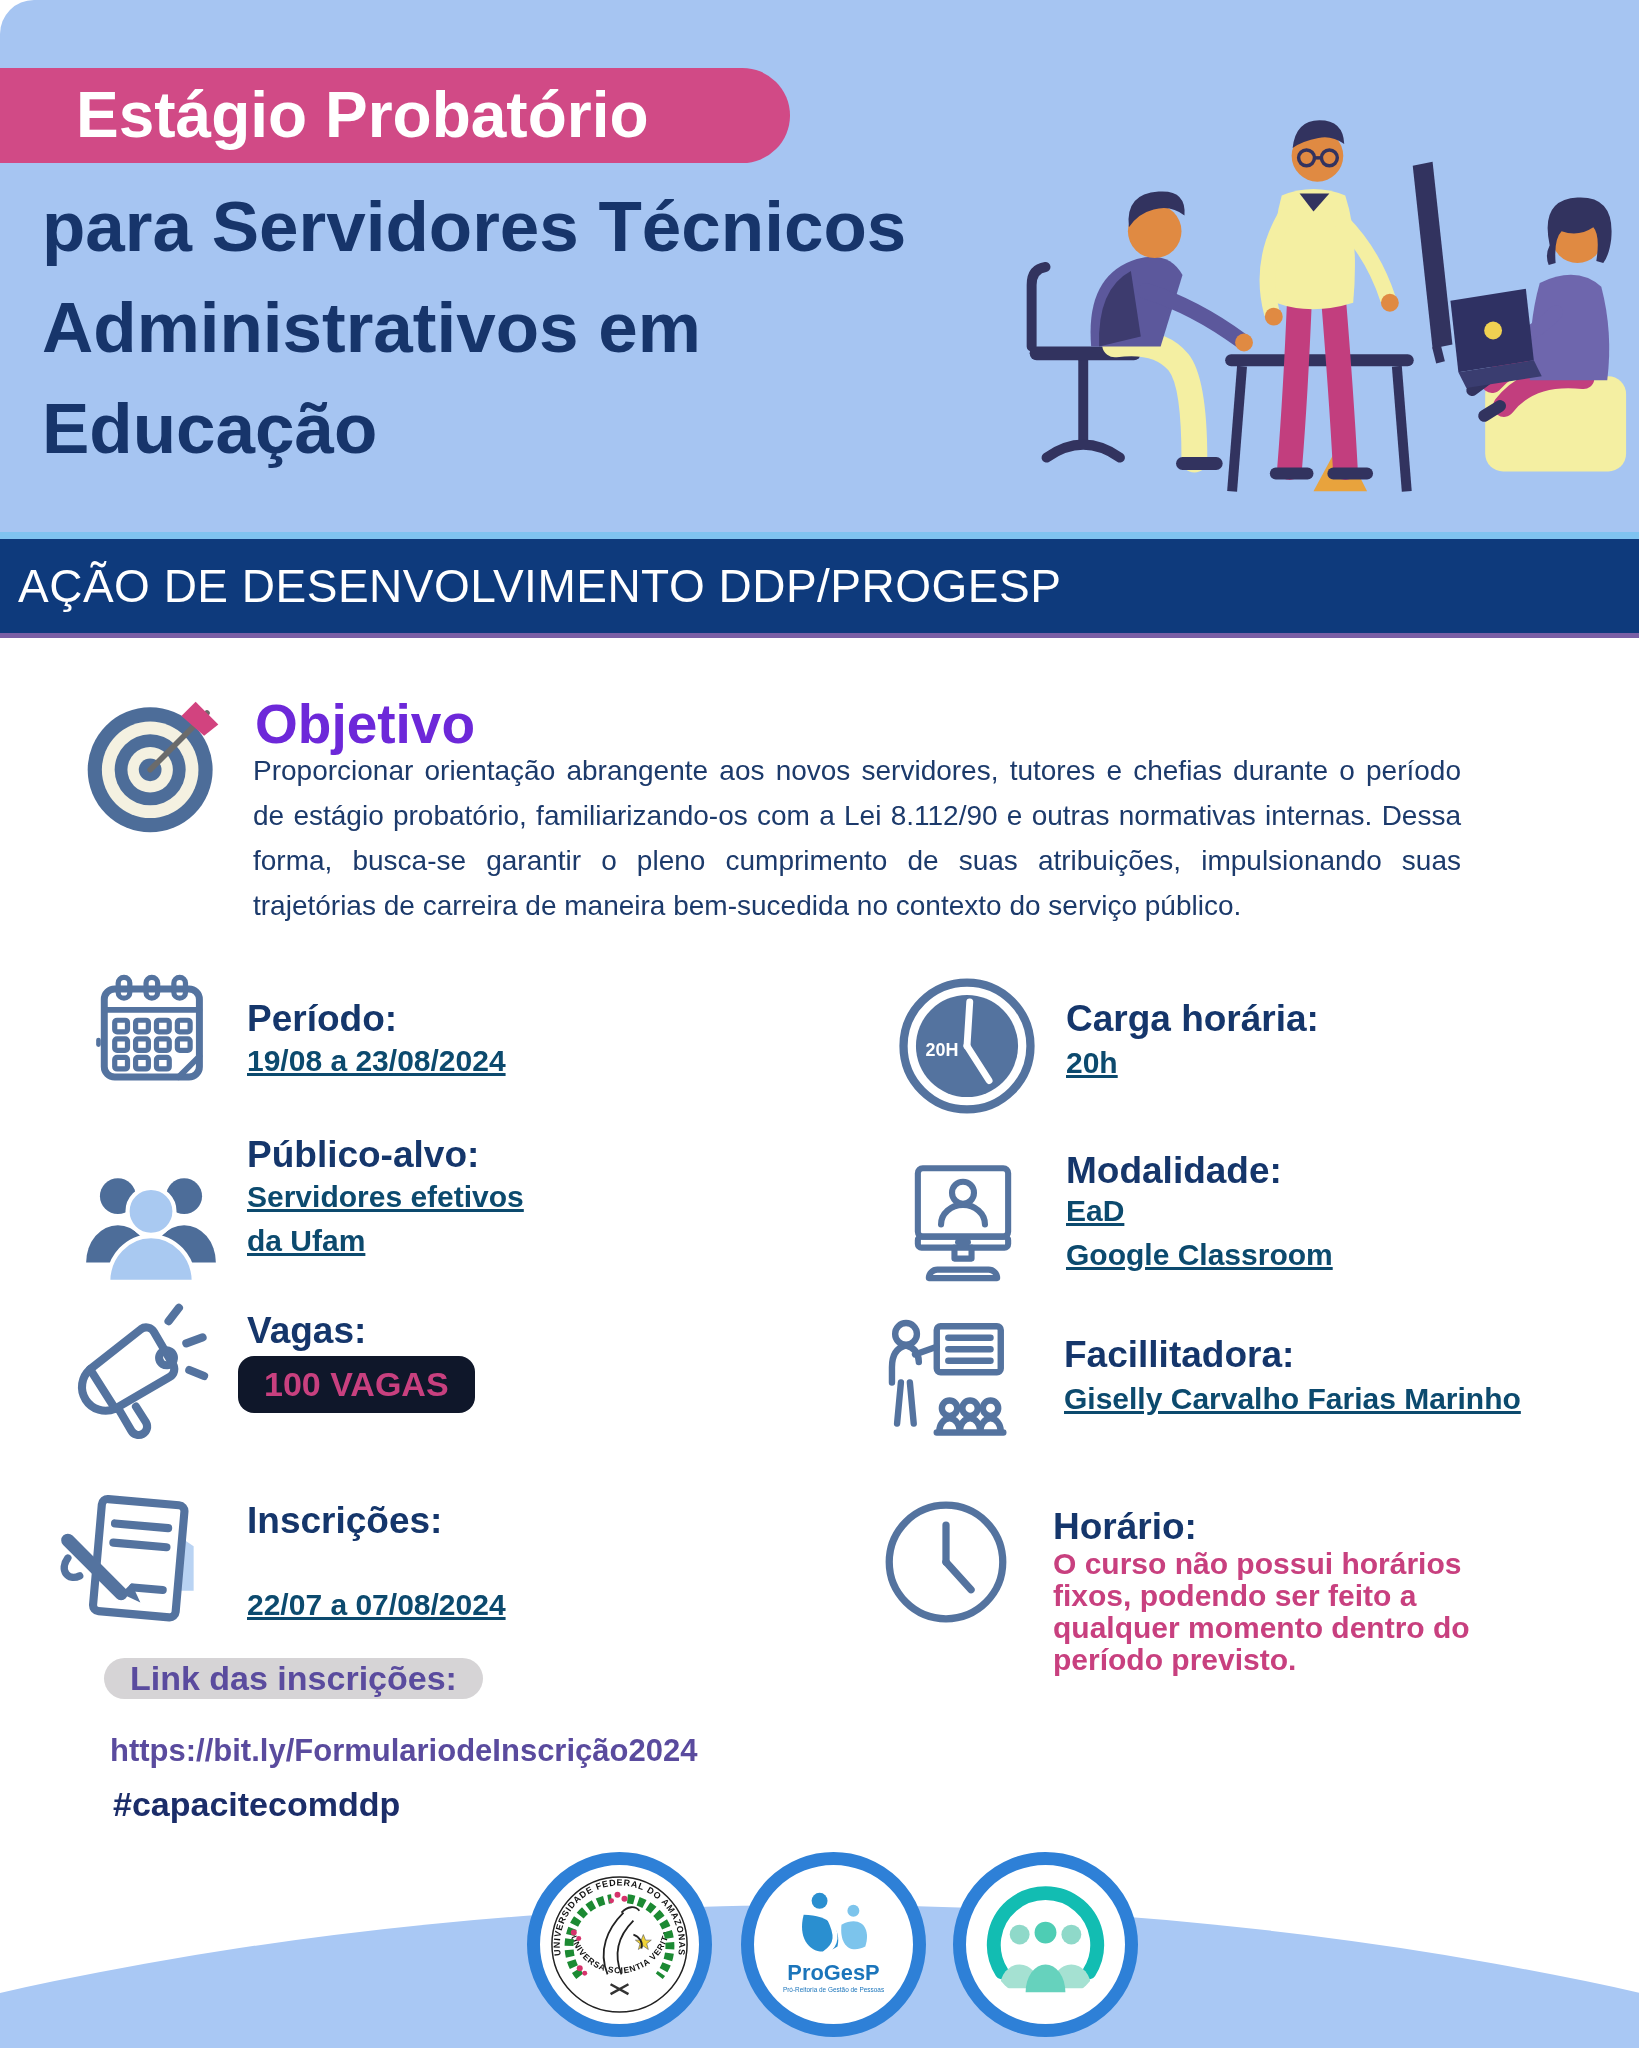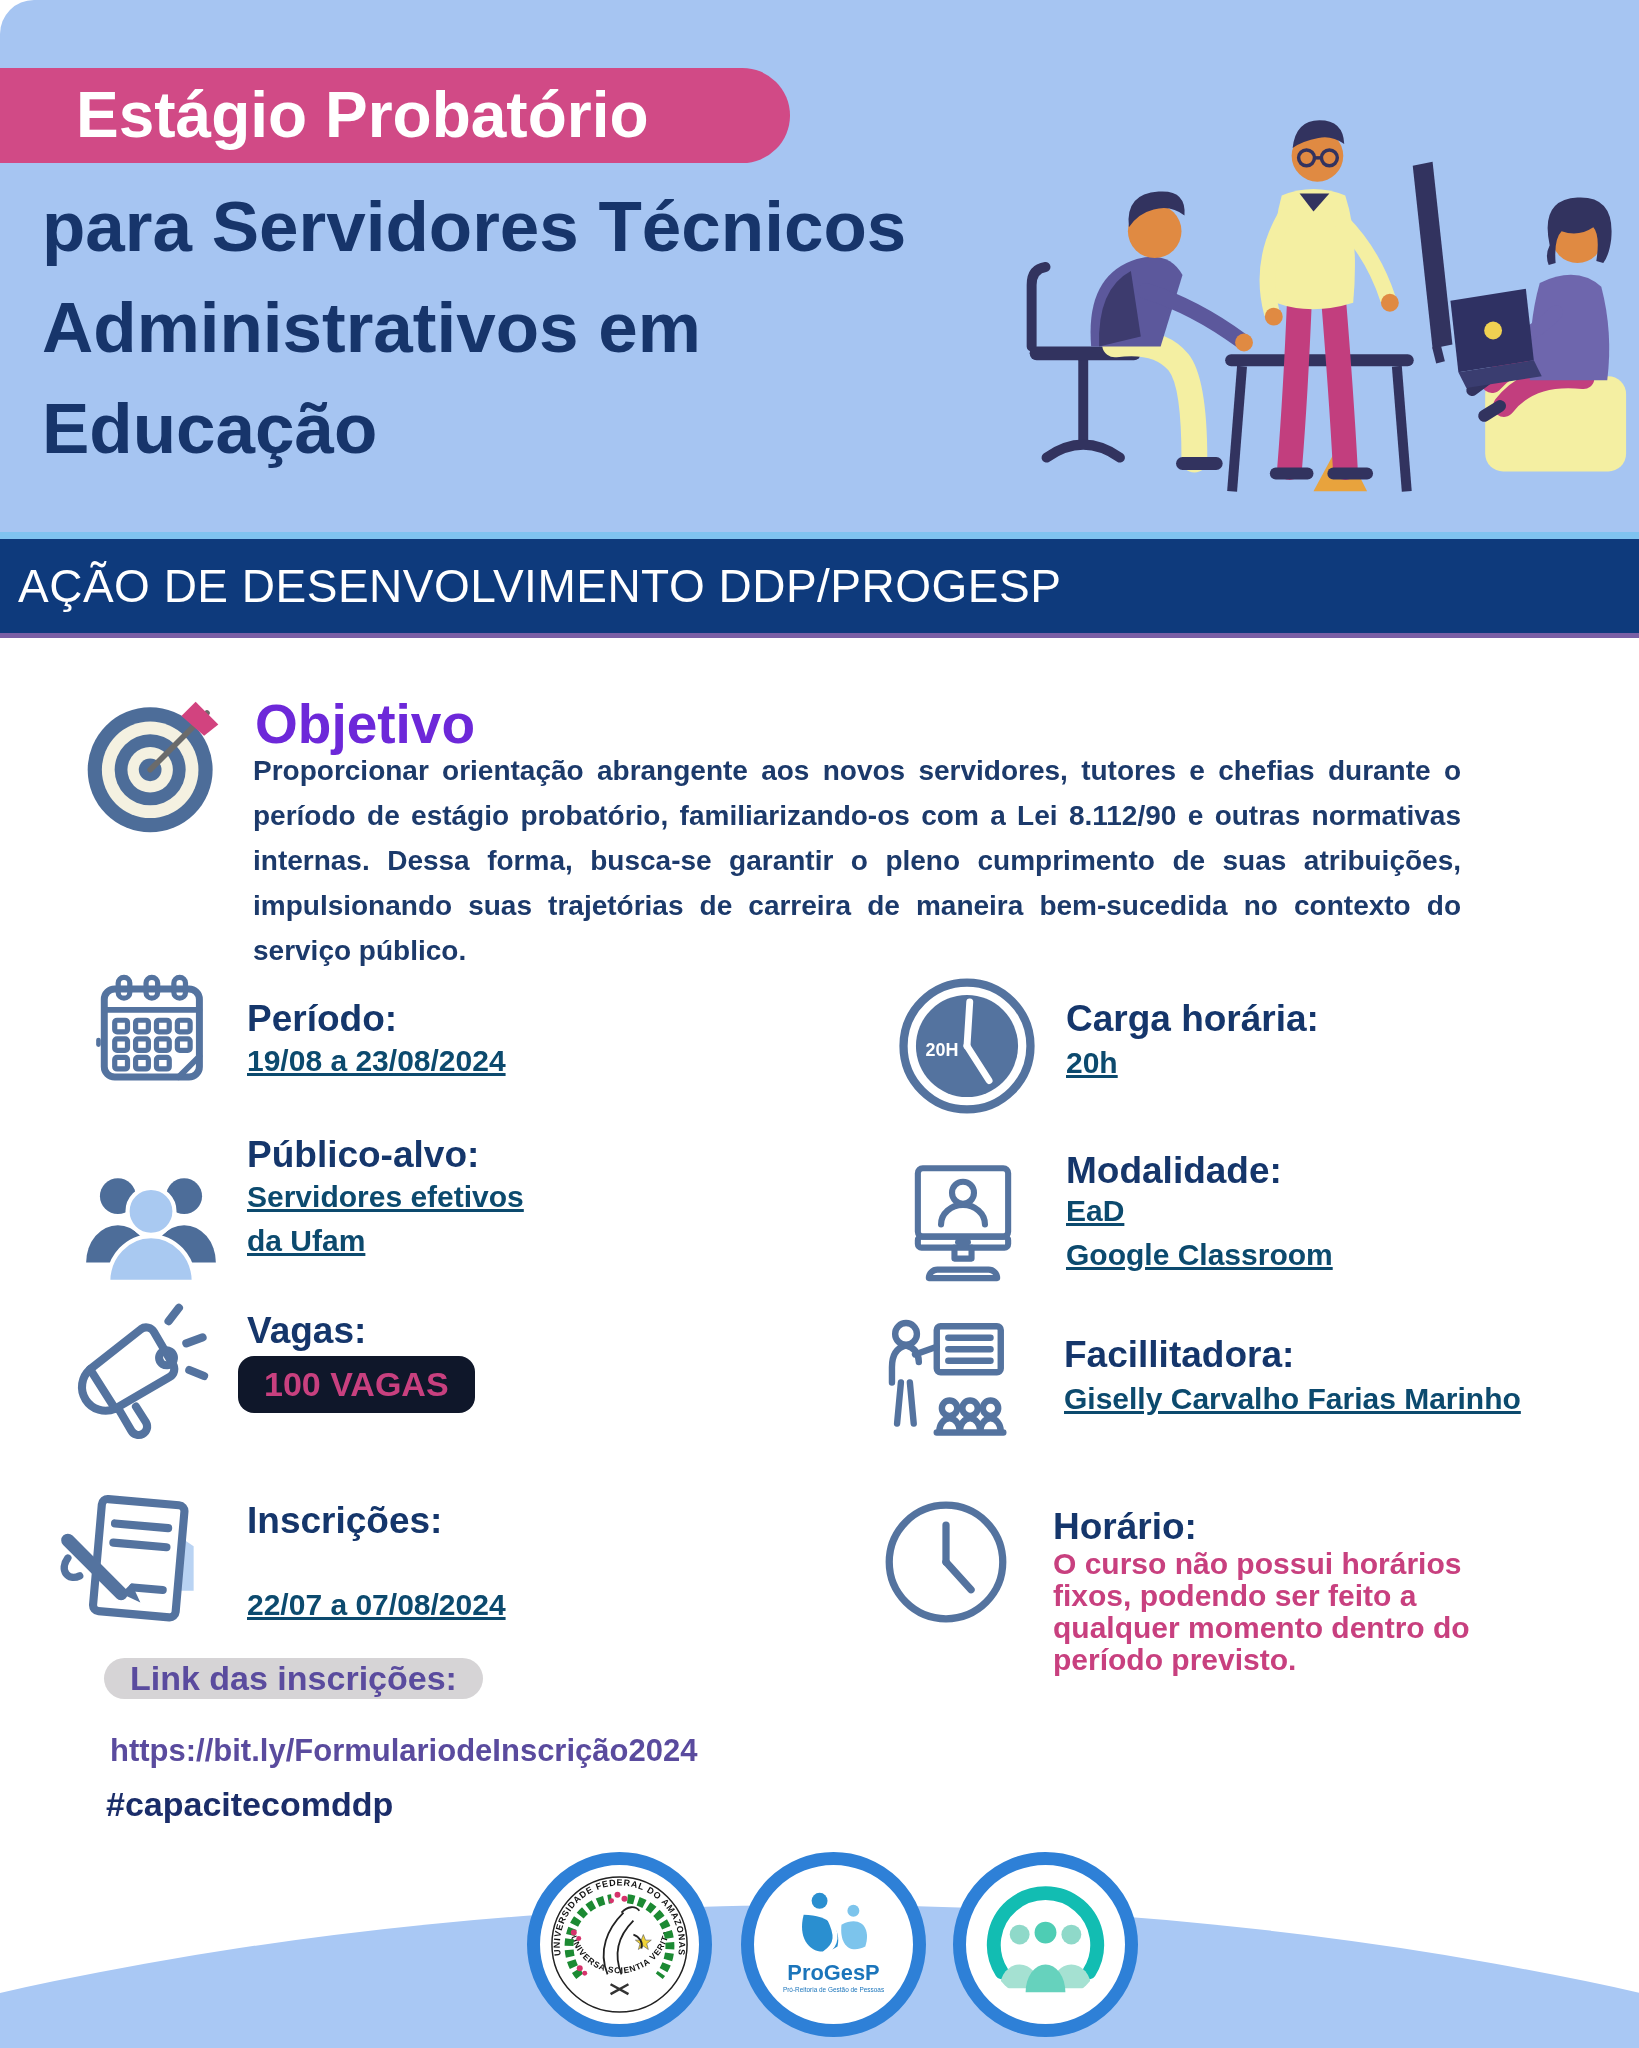--- a/index.html
+++ b/index.html
@@ -20,37 +20,37 @@
   
   .band{
     left:0;top:532px;width:1639px;height:94px;background:#0e3a7c;
     border-top:7px solid #7fc3f0;border-bottom:5px solid #7a5fa5;
     color:#ffffff;font-size:46px;font-weight:400;line-height:94px;
     padding-left:18px;box-sizing:content-box;letter-spacing:.5px;white-space:nowrap;
   }
   
   .obj-heading{left:255px;top:692px;color:#6d28d9;font-size:55px;font-weight:bold;}
   .obj-text{
-    left:253px;top:748px;width:1208px;color:#1c3a6b;font-size:28px;font-weight:bold;
+    left:253px;top:748px;width:1208px;color:#1c3a6b;font-size:28px;font-weight:normal;
     line-height:45px;text-align:justify;margin:0;
   }
   
   .h-label{color:#15366b;font-size:37px;font-weight:bold;white-space:nowrap;}
   .v-pink{color:#0c4a6e;font-size:30px;font-weight:bold;white-space:nowrap;text-decoration:underline;}
   .v-pink-block{color:#c8407f;font-size:30px;font-weight:bold;line-height:32px;margin:0;}
   .pill-gray{
     background:#0f172a;border-radius:16px;display:inline-block;
     padding:9px 26px;font-size:34px;font-weight:bold;color:#c8407f;white-space:nowrap;
   }
   .link-pill{
     left:104px;top:1658px;background:#d6d4d6;border-radius:22px;display:inline-block;
     padding:1px 26px;font-size:34px;font-weight:bold;color:#5a4b9e;white-space:nowrap;
   }
   .url-text{left:110px;top:1733px;color:#5a4b9e;font-size:31px;font-weight:bold;white-space:nowrap;}
-  .hashtag{left:106px;top:1785px;color:#1b2d69;font-size:34px;font-weight:bold;white-space:nowrap;}
+  .hashtag{left:113px;top:1785px;color:#1b2d69;font-size:34px;font-weight:bold;white-space:nowrap;}
   
   .wave{
     left:-1180px;top:1905px;width:4000px;height:2000px;border-radius:50%;
     background:#a9c8f4;z-index:1;
   }
   .logo-circle{
     width:185px;height:185px;border-radius:50%;background:#ffffff;
     border:13px solid #2e80d7;box-sizing:border-box;z-index:2;overflow:hidden;
   }
   .logo-circle svg{display:block;width:100%;height:100%;}

